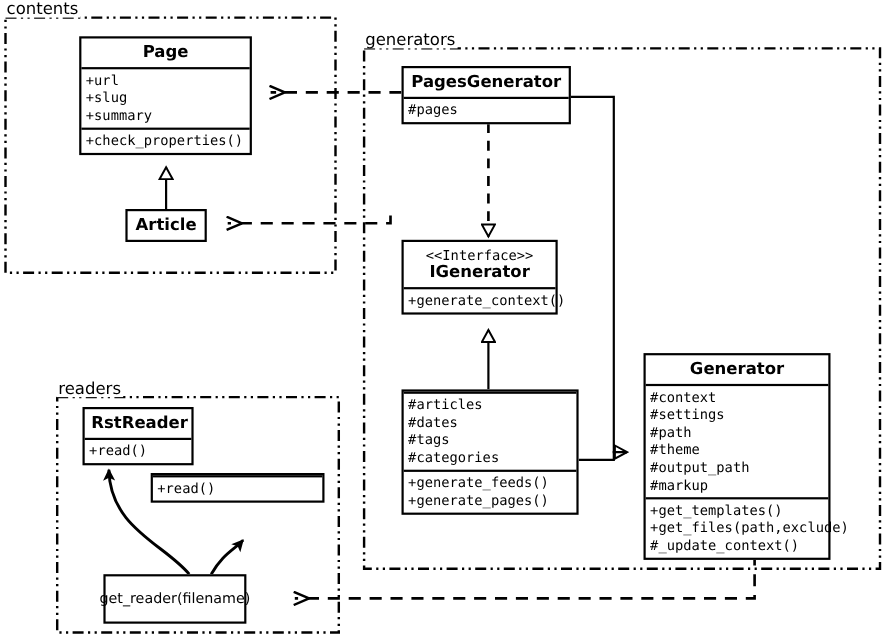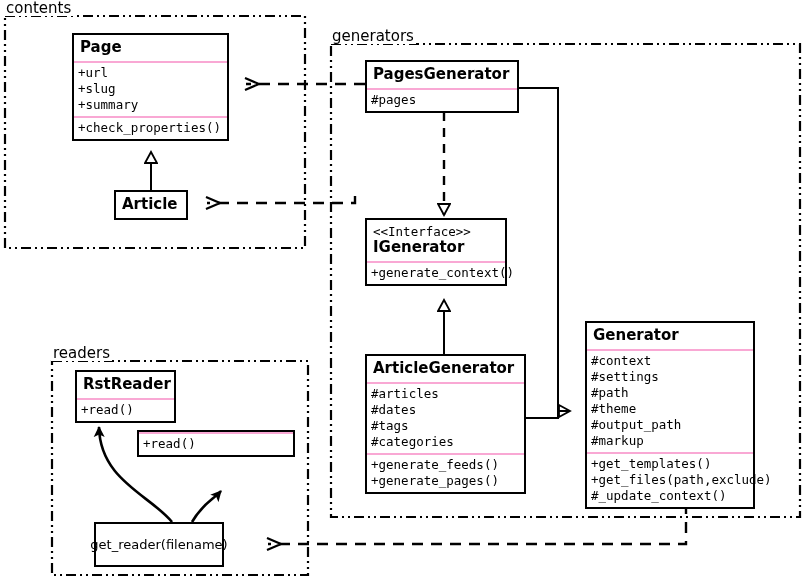--- a/index.html
+++ b/index.html
@@ -36,34 +36,34 @@
   .cls {
     position: absolute;
     box-sizing: border-box;
     border: 2px solid #000;
     background: #ffffff;
     z-index: 5;
   }
   .cls-name {
     font-weight: bold;
     font-size: 15px;
-    text-align: left;
+    text-align: center;
     padding: 4px 6px 5px 6px;
     line-height: 17px;
     color: #000;
   }
   .cls-name .stereo {
     display: block;
     font-weight: normal;
     font-size: 12.5px;
     font-family: "DejaVu Sans Mono", monospace;
     line-height: 15px;
   }
   .cls-sec {
-    border-top: 2px solid #f9a8d4;
+    border-top: 2px solid #000000;
     padding: 2px 14px 3px 4px;
   }
   .cls-sec div {
     font-family: "DejaVu Sans Mono", monospace;
     font-size: 12.5px;
     line-height: 16px;
     white-space: pre;
     color: #000;
   }
   .plain-box {
@@ -178,21 +178,20 @@
     <div class="cls-name">
       <span class="stereo">&lt;&lt;Interface&gt;&gt;</span>
       <span>IGenerator</span>
     </div>
     <div class="cls-sec">
       <div>+generate_context()</div>
     </div>
   </div>
 
   <div class="cls" style="left:365px; top:354px; width:161px;">
-    <div class="cls-name">ArticleGenerator</div>
     <div class="cls-sec">
       <div>#articles</div>
       <div>#dates</div>
       <div>#tags</div>
       <div>#categories</div>
     </div>
     <div class="cls-sec">
       <div>+generate_feeds()</div>
       <div>+generate_pages()</div>
     </div>

